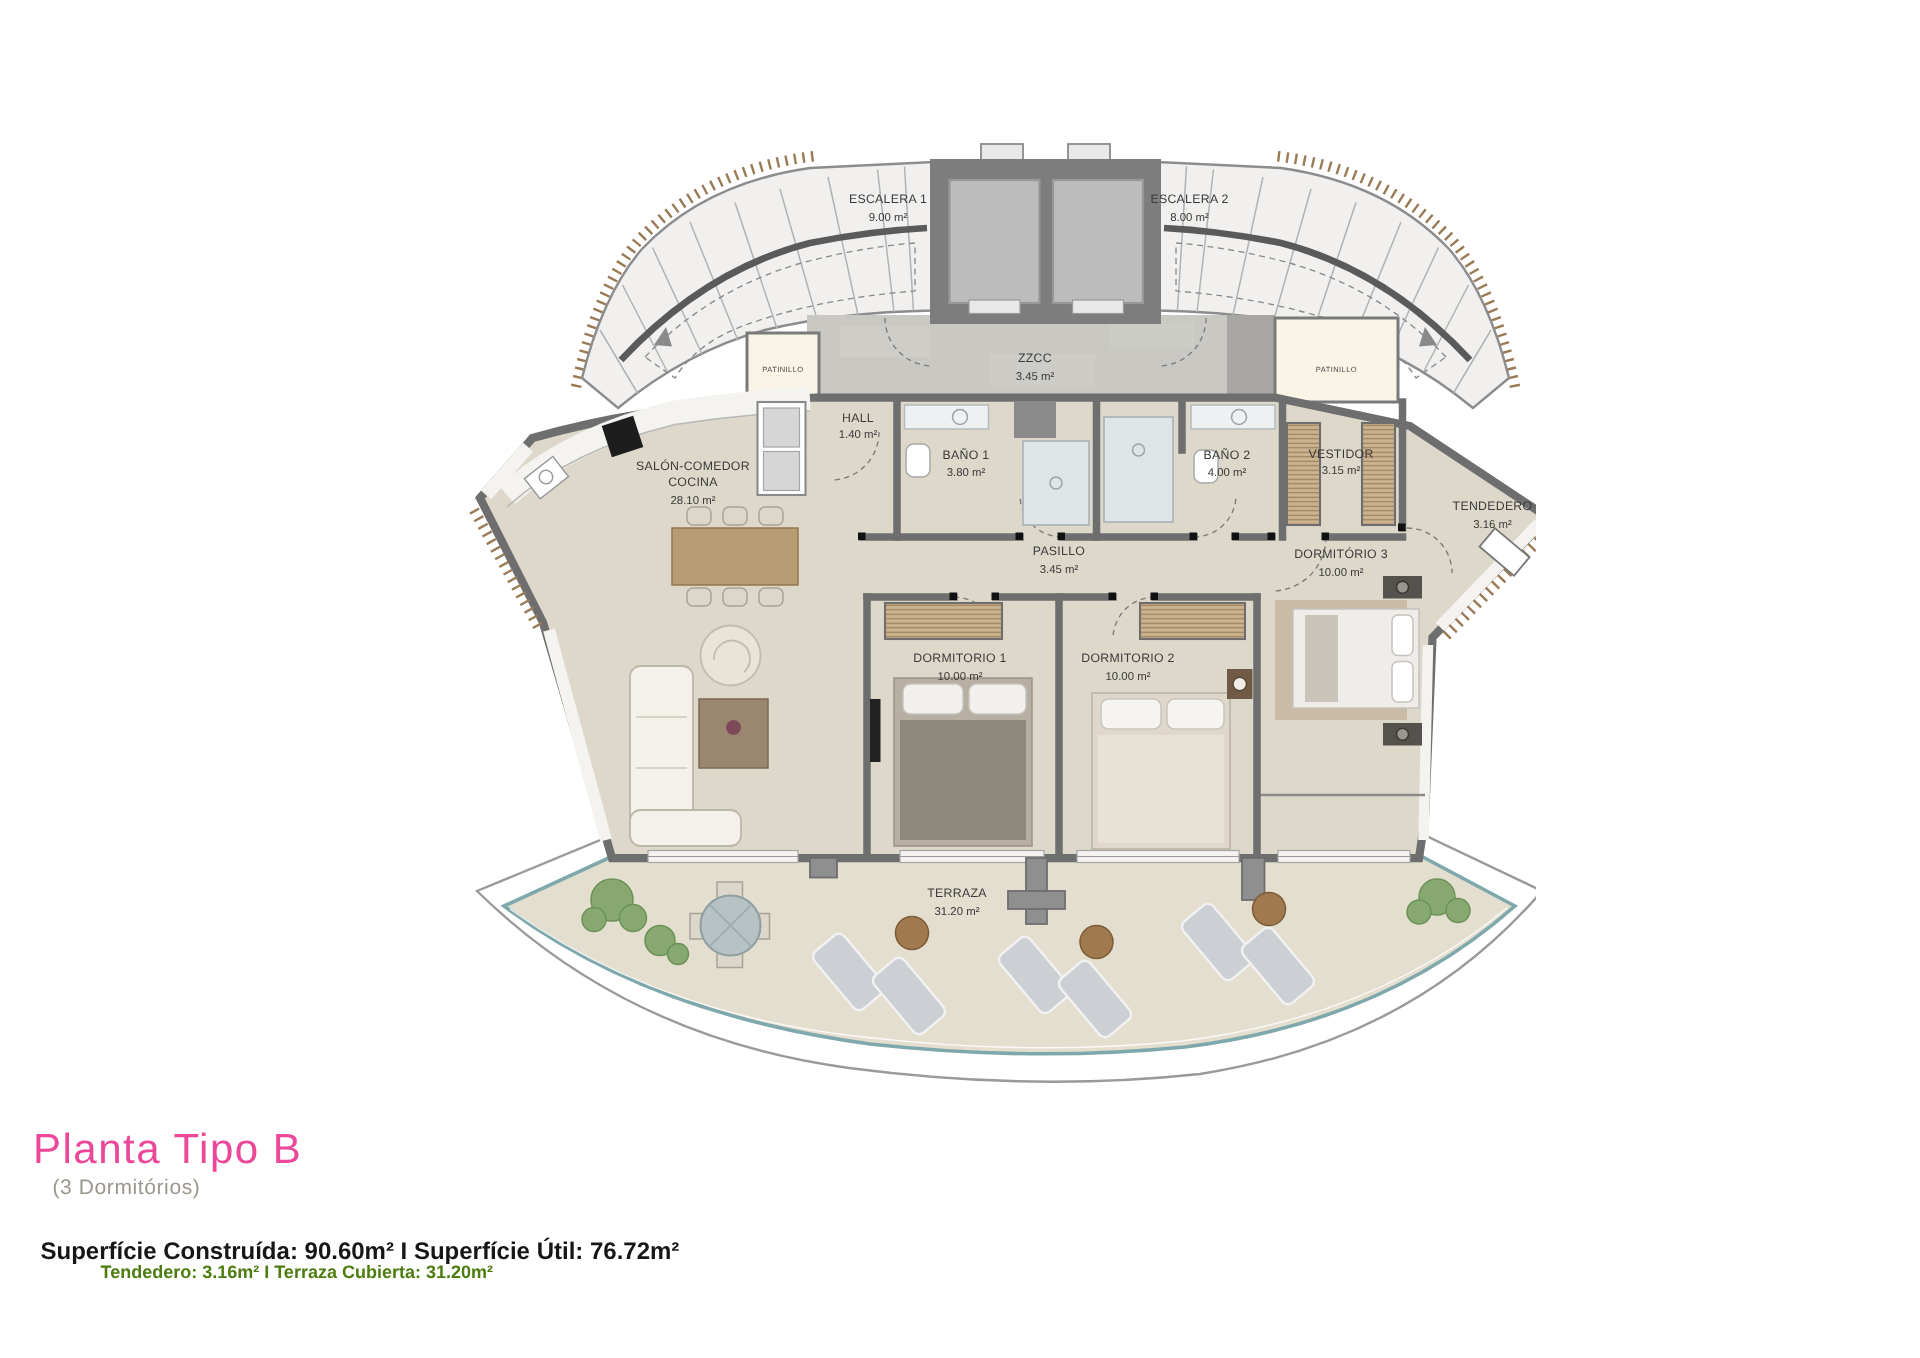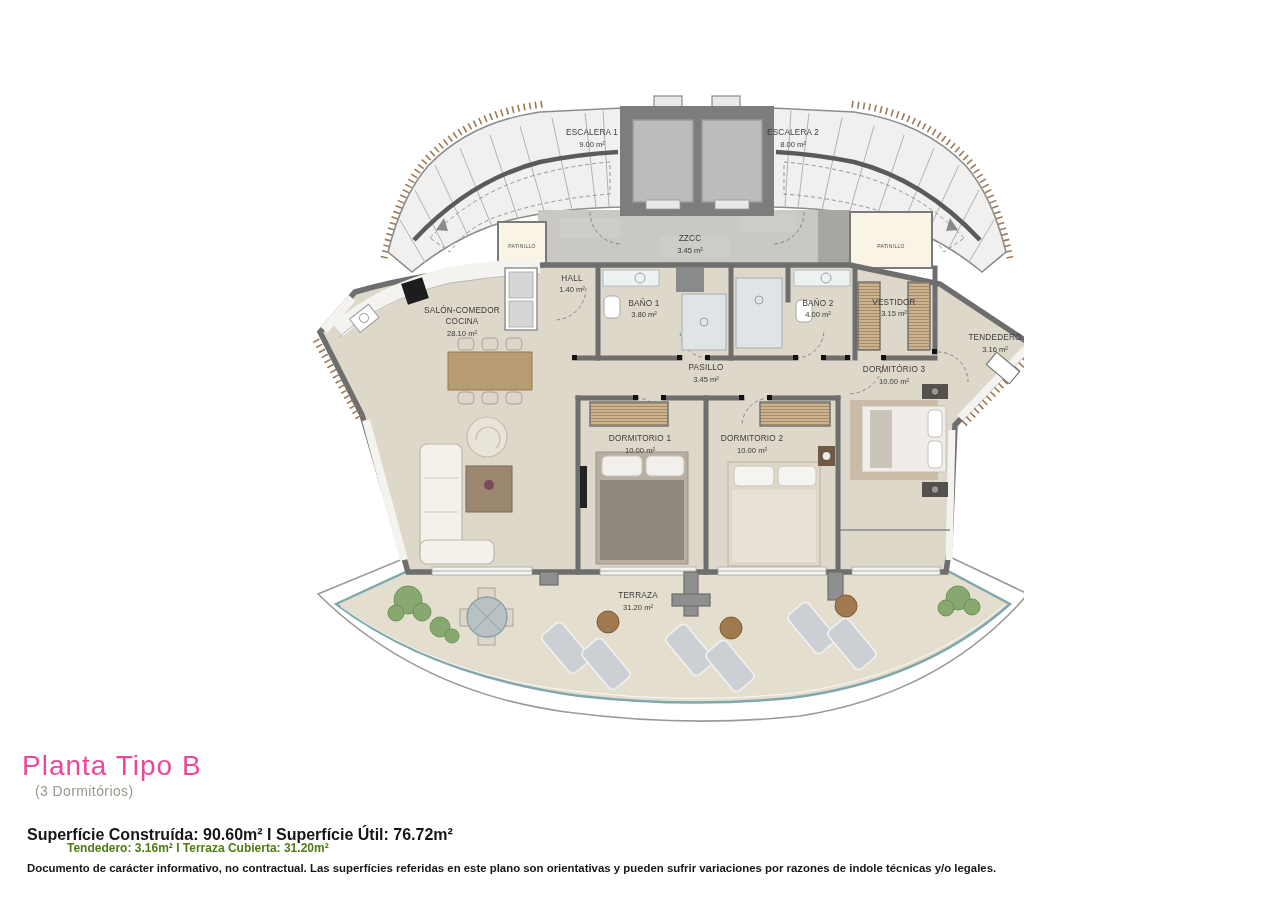--- a/index.html
+++ b/index.html
@@ -347,15 +347,14 @@
     <text class="north-n" x="1227" y="841" text-anchor="middle">N</text>
     <circle cx="1227" cy="861" r="15.5" fill="none" stroke="#8e8e8e" stroke-width="2"></circle>
     <path d="M 1227 846 L 1217.5 874 L 1236.5 874 Z" fill="#8f8f8f"></path>
   </g>
 </svg>
 
 <div class="title">Planta Tipo B</div>
 <div class="subtitle">(3 Dormitórios)</div>
 <div class="detail1">Superfície Construída: 90.60m² I Superfície Útil: 76.72m²</div>
 <div class="detail2">Tendedero: 3.16m² I Terraza Cubierta: 31.20m²</div>
-<div class="disclaimer">Documento de carácter informativo, no contractual. Las superfícies referidas en este plano son orientativas y pueden sufrir variaciones por razones de indole técnicas y/o legales.</div>
 
 </div>
 
 </body></html>

